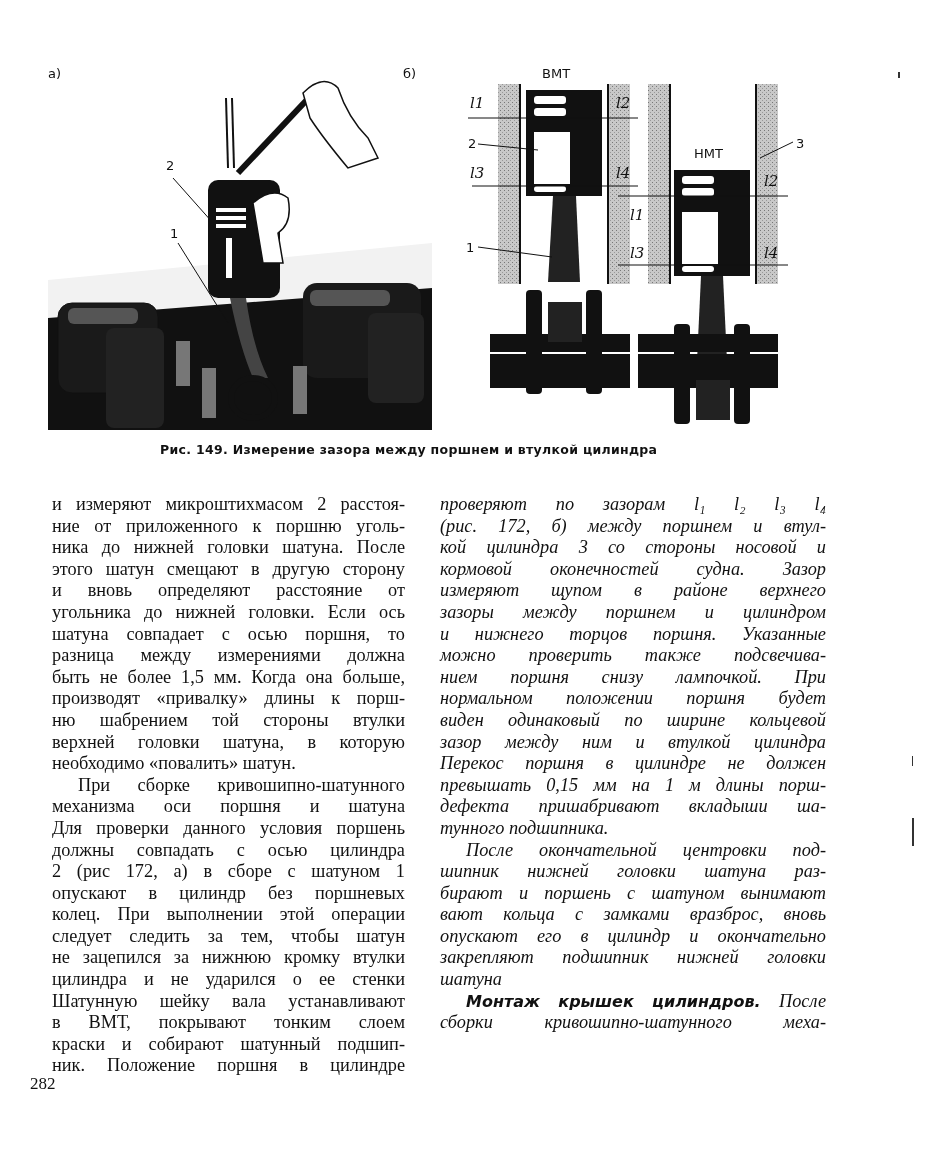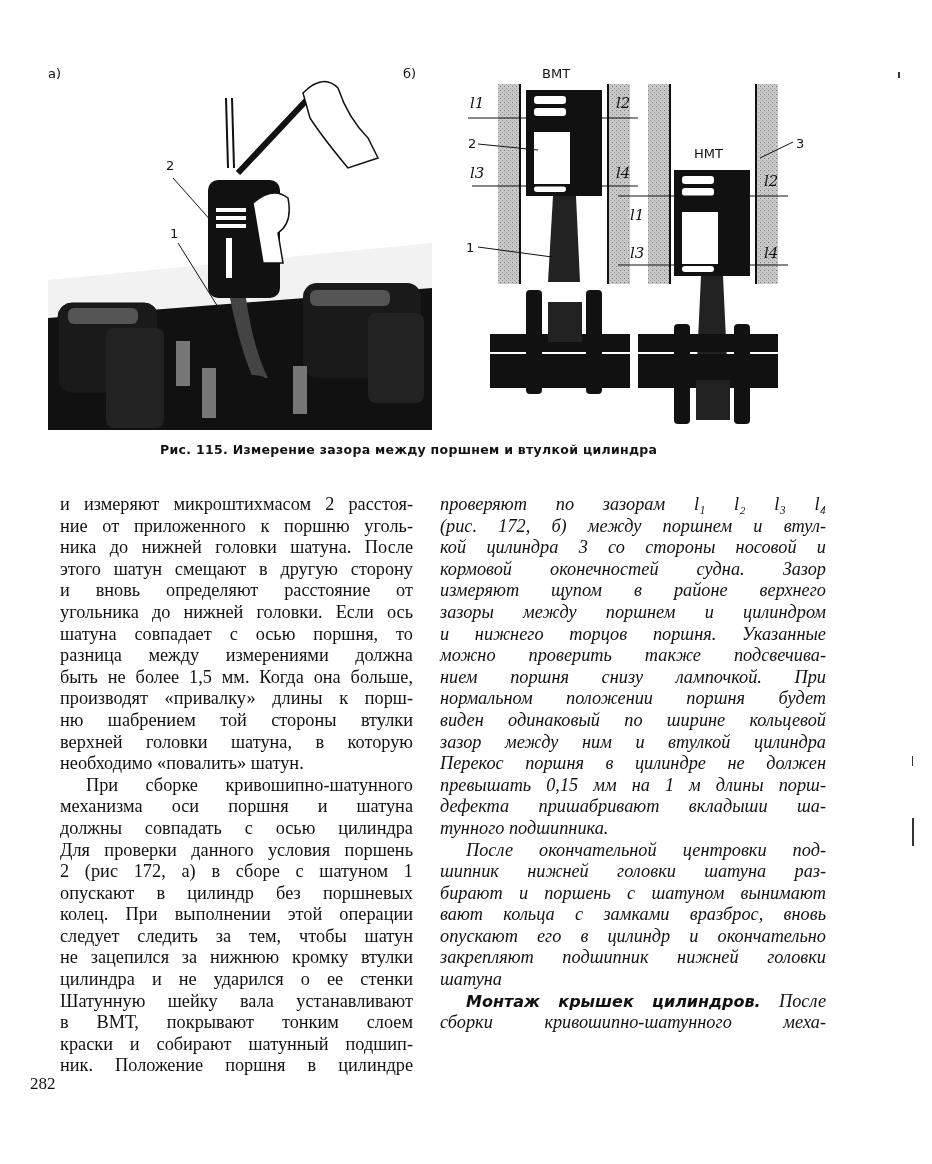--- a/index.html
+++ b/index.html
@@ -6,21 +6,21 @@
   body { width: 932px; height: 1164px; position: relative; overflow: hidden;
          font-family: "Liberation Serif", "DejaVu Serif", serif; color: #111; }
   .fig { position: absolute; }
   #fig-a { left: 48px; top: 58px; width: 384px; height: 372px; }
   #fig-b { left: 448px; top: 62px; width: 360px; height: 372px; }
   .caption { position: absolute; left: 160px; top: 442px; width: 620px;
              font-family: "DejaVu Sans", "Liberation Sans", sans-serif; font-weight: bold;
              font-size: 12.5px; letter-spacing: 0.3px; color: #111; }
   .col { position: absolute; top: 494px; font-size: 18.3px; line-height: 21.6px;
          text-align: justify; }
-  #col-left { left: 60px; width: 353px; }
+  #col-left { left: 52px; width: 353px; }
   #col-right { left: 440px; width: 386px; font-style: italic; }
   .line { display: block; text-align: justify; text-align-last: justify; white-space: nowrap; height: 21.6px; }
   .line.last { text-align-last: left; }
   .line.indent { padding-left: 26px; }
   .b { font-weight: bold; font-family: "DejaVu Sans", "Liberation Sans", sans-serif; font-size: 16px; margin-top: 24px; }
   .pageno { position: absolute; left: 30px; top: 1074px; font-size: 17px; }
   .lbl { font-family: "DejaVu Sans", "Liberation Sans", sans-serif; font-size: 13px; fill: #111; }
   .lblt { font-family: "DejaVu Serif", serif; font-style: italic; font-size: 15px; fill: #111; }
   .mark { position: absolute; background: #333; }
 </style>
@@ -131,42 +131,42 @@
   <text class="lblt" x="316" y="124">l2</text>
   <text class="lblt" x="182" y="158">l1</text>
   <text class="lblt" x="182" y="196">l3</text>
   <text class="lblt" x="316" y="196">l4</text>
   <text class="lbl" x="20" y="86">2</text>
   <text class="lbl" x="18" y="190">1</text>
   <text class="lbl" x="348" y="86">3</text>
 </svg>
 
 <div class="caption">
-  <span>Рис. 115.</span>
+  <span>Рис. 149.</span>
   <span>Измерение зазора между поршнем и втулкой цилиндра</span>
 </div>
 
 <div id="col-left" class="col">
     <span class="line">и измеряют микроштихмасом 2 расстоя-</span>
     <span class="line">ние от приложенного к поршню уголь-</span>
     <span class="line">ника до нижней головки шатуна. После</span>
     <span class="line">этого шатун смещают в другую сторону</span>
     <span class="line">и вновь определяют расстояние от</span>
     <span class="line">угольника до нижней головки. Если ось</span>
     <span class="line">шатуна совпадает с осью поршня, то</span>
     <span class="line">разница между измерениями должна</span>
     <span class="line">быть не более 1,5 мм. Когда она больше,</span>
     <span class="line">производят «привалку» длины к порш-</span>
     <span class="line">ню шабрением той стороны втулки</span>
     <span class="line">верхней головки шатуна, в которую</span>
     <span class="line last">необходимо «повалить» шатун.</span>
     <span class="line indent">При сборке кривошипно-шатунного</span>
     <span class="line">механизма оси поршня и шатуна</span>
+    <span class="line">Для проверки данного условия поршень</span>
     <span class="line">должны совпадать с осью цилиндра</span>
-    <span class="line">Для проверки данного условия поршень</span>
     <span class="line">2 (рис 172, а) в сборе с шатуном 1</span>
     <span class="line">опускают в цилиндр без поршневых</span>
     <span class="line">колец. При выполнении этой операции</span>
     <span class="line">следует следить за тем, чтобы шатун</span>
     <span class="line">не зацепился за нижнюю кромку втулки</span>
     <span class="line">цилиндра и не ударился о ее стенки</span>
     <span class="line">Шатунную шейку вала устанавливают</span>
     <span class="line">в ВМТ, покрывают тонким слоем</span>
     <span class="line">краски и собирают шатунный подшип-</span>
     <span class="line">ник. Положение поршня в цилиндре</span>

